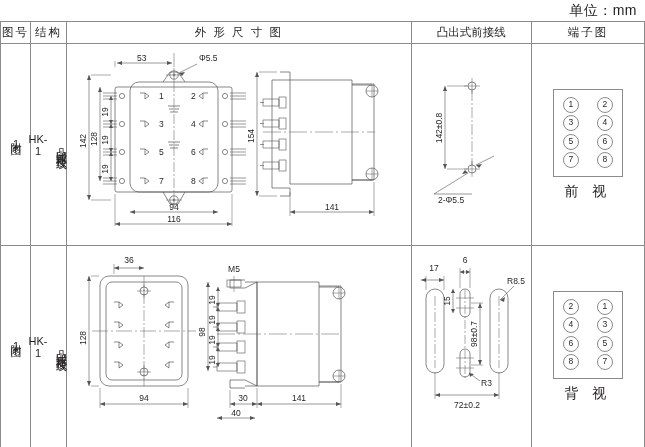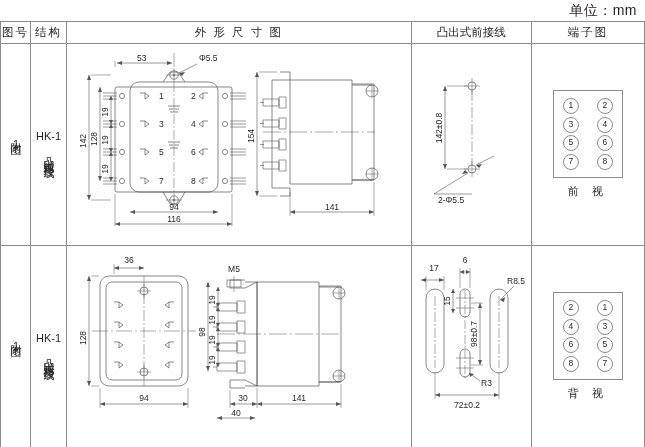--- a/index.html
+++ b/index.html
@@ -25,36 +25,36 @@
   .c3{width:344px;}
   .c4{width:120px;}
   .c5{width:113px;}
   .row-body td{height:201px;}
   
   .vtext{
     font-size:11px;line-height:15px;writing-mode:vertical-rl;text-orientation:upright;
     margin:0 auto;display:inline-block;letter-spacing:2px;
   }
   .struct-cell{position:relative;}
-  .struct-inner{display:flex;flex-direction:column;align-items:center;justify-content:center;height:100%;gap:6px;}
+  .struct-inner{display:flex;flex-direction:row;align-items:center;justify-content:center;height:100%;gap:6px;}
   .struct-code{font-size:11px;}
   .drawbox{position:relative;width:100%;height:100%;}
   .drawbox svg{position:absolute;top:0;left:0;}
   
   .tdiagram{display:flex;flex-direction:column;align-items:center;justify-content:center;height:100%;gap:6px;}
   .tbox{
     width:70px;height:88px;border:1px solid #8c8c8c;position:relative;background:#fff;
     display:flex;justify-content:space-between;padding:7px 9px;box-sizing:border-box;
   }
   .tcol{display:flex;flex-direction:column;justify-content:space-between;}
   .tpin{
     width:14px;height:14px;border-radius:50%;border:1px solid #8c8c8c;
     font-size:8.5px;line-height:13px;text-align:center;color:#231f20;background:#fff;
   }
-  .tcaption{font-size:11px;letter-spacing:5px;}
+  .tcaption{font-size:14px;letter-spacing:5px;}
 </style>
 </head>
 <body>
 
 <div class="unit-line">单位：mm</div>
 
 <table class="sheet">
   <colgroup>
     <col class="c1">
       <col class="c2">

